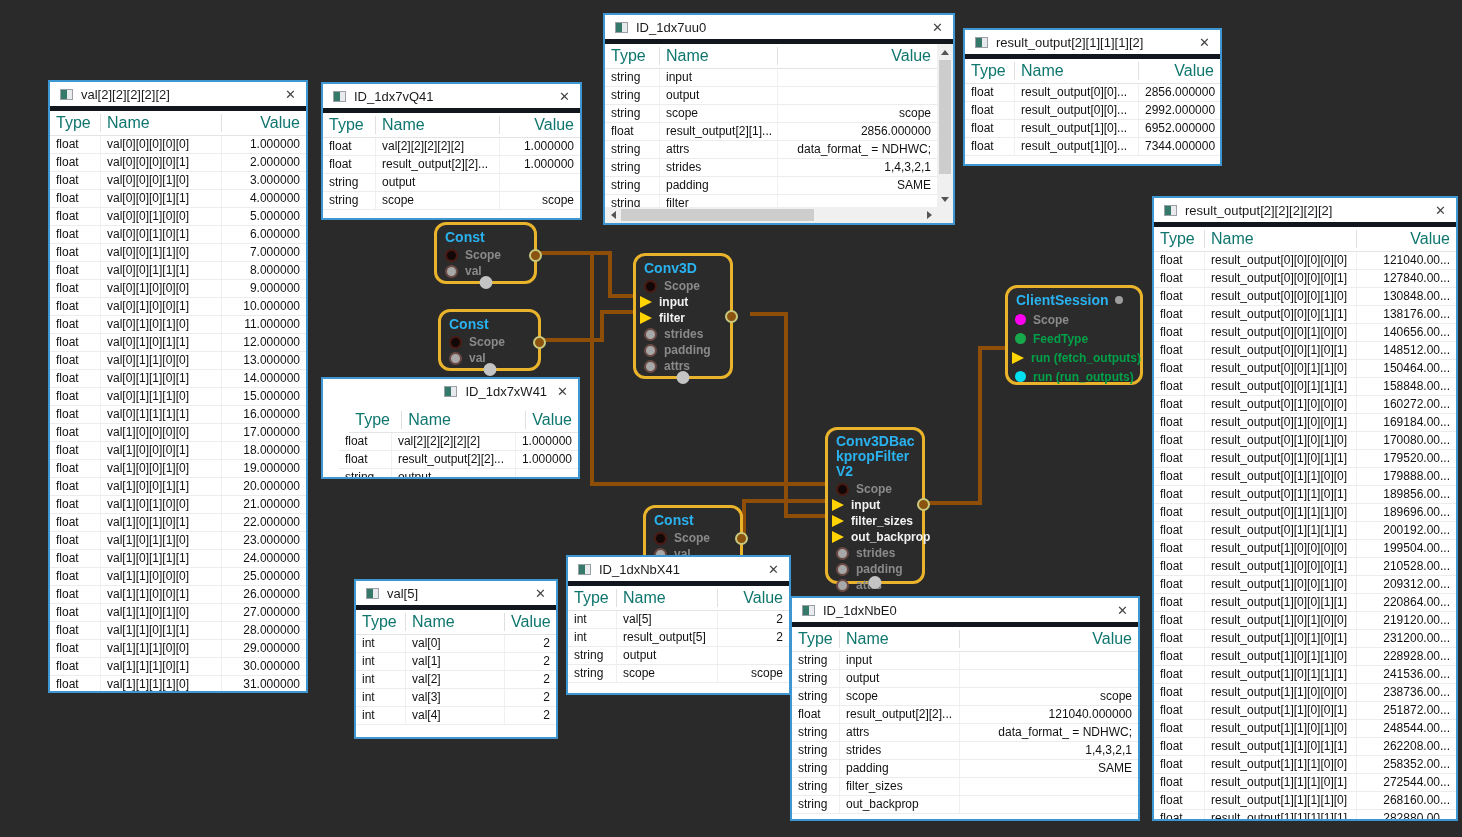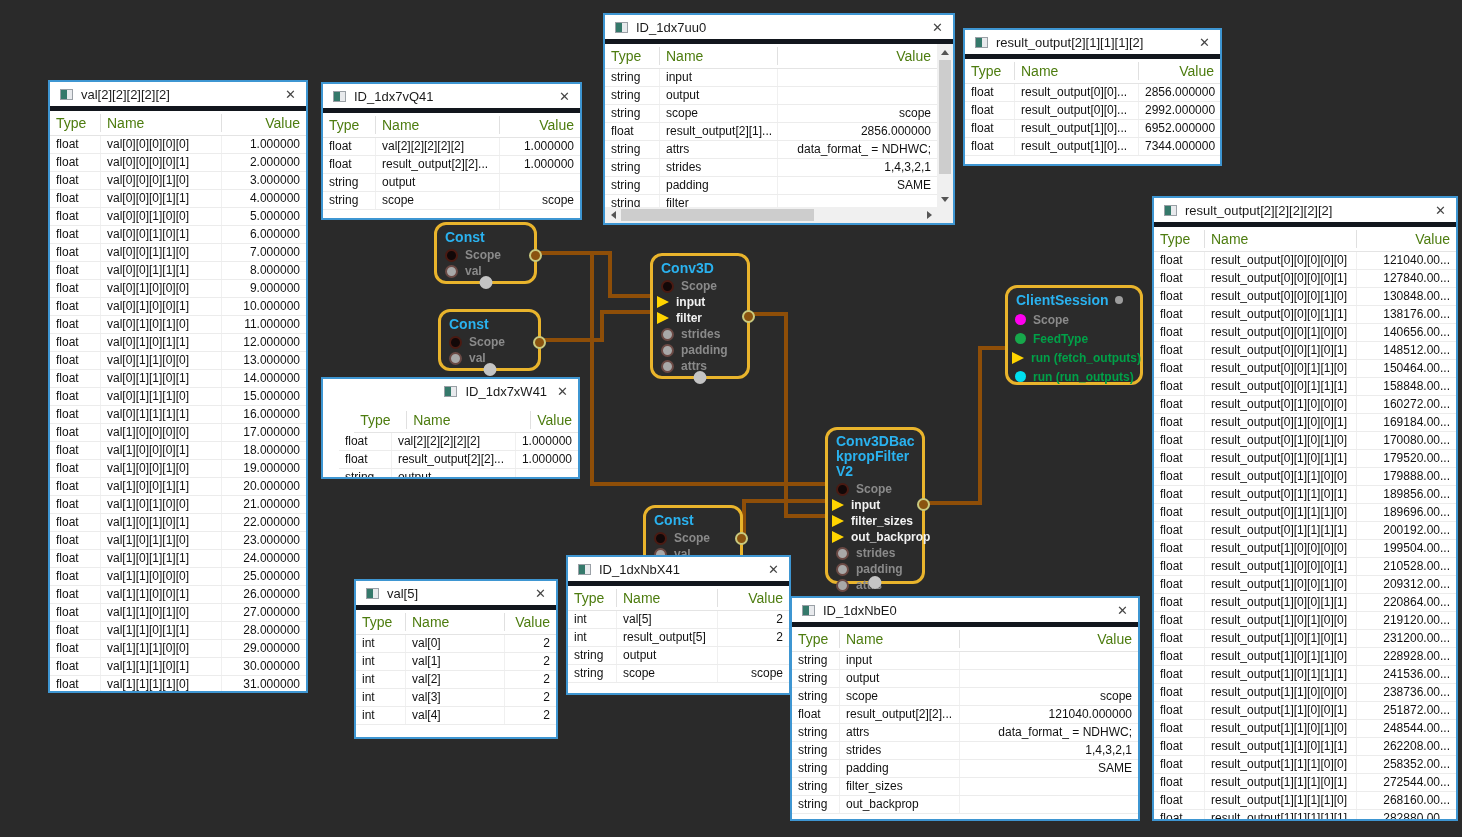--- a/index.html
+++ b/index.html
@@ -30,39 +30,39 @@
   .pic.cyan-dot{width:11px;height:11px;border-radius:50%;background:#00e0f0;margin-left:-1px;}
   .pic.arrow{width:0;height:0;border-top:6px solid transparent;border-bottom:6px solid transparent;
              border-left:12px solid var(--yellow,#ffd400);margin-left:-4px;}
   .out-dot{position:absolute;right:-8px;width:13px;height:13px;border-radius:50%;
            background:#8a5310;border:2px solid #c9c97e;box-sizing:border-box;}
   .bottom-dot{position:absolute;left:50%;bottom:-8px;transform:translateX(-50%);
               width:13px;height:13px;border-radius:50%;background:#c4c4c4;}
   #n1{left:434px;top:222px;width:103px;height:62px;}
   #n2{left:438px;top:309px;width:103px;height:62px;}
   #n3{left:643px;top:505px;width:100px;height:62px;}
-  #n4{left:650px;top:253px;width:100px;height:126px;}
+  #n4{left:633px;top:253px;width:100px;height:126px;}
   #n5{left:825px;top:427px;width:100px;height:157px;}
   #n6{left:1005px;top:285px;width:138px;height:100px;text-align:center;}
   #n5 .n-title{line-height:15px;}
   #n1 .out-dot,#n2 .out-dot,#n3 .out-dot{top:24px;}
   #n4 .out-dot{top:54px;}
   #n5 .out-dot{top:68px;}
   
   .panel{position:absolute;z-index:3;background:#fff;border:2px solid var(--panel_border,#3e96d2);
          box-sizing:border-box;display:flex;flex-direction:column;overflow:hidden;}
   .p-title{height:24px;flex:0 0 24px;display:flex;align-items:center;padding:0 8px 0 10px;
            background:#fff;font-size:13px;color:#1a1a1a;gap:8px;}
   .p-ico{width:13px;height:11px;flex:0 0 13px;border:1px solid #9aa0a6;box-sizing:border-box;
          background:linear-gradient(to right,#35796b 0 55%,#e8eaed 55% 100%);}
   .p-title-text{flex:1 1 auto;white-space:nowrap;overflow:hidden;}
   .p-close{flex:0 0 auto;font-size:13px;color:#444;padding:0 2px;}
   .p-sep{height:5px;flex:0 0 5px;background:var(--panel_sep,#12161d);}
   .p-head,.row{display:grid;grid-template-columns:var(--cols);align-items:center;}
-  .p-head{height:24px;flex:0 0 24px;font-size:14px;color:#4d7c0f;
+  .p-head{height:24px;flex:0 0 24px;font-size:16px;color:#0f766e;
           border-bottom:1px solid #e4e4e4;}
   .p-head span,.row span{padding:0 6px;white-space:nowrap;overflow:hidden;}
   .p-head span{border-right:1px solid #e0e0e0;height:18px;line-height:18px;align-self:center;}
   .p-head span:last-child{border-right:none;}
   .p-head .val,.row .c2{text-align:right;}
   .p-body{flex:1 1 auto;overflow:hidden;}
   .row{height:17px;font-size:12px;color:#111;border-bottom:1px solid #ececec;}
   .row span{border-right:1px solid #f0f0f0;height:17px;line-height:17px;box-sizing:border-box;}
   .row span:last-child{border-right:none;}
   #p1{left:48px;top:80px;width:260px;height:613px;--cols:51px 121px 1fr;}

